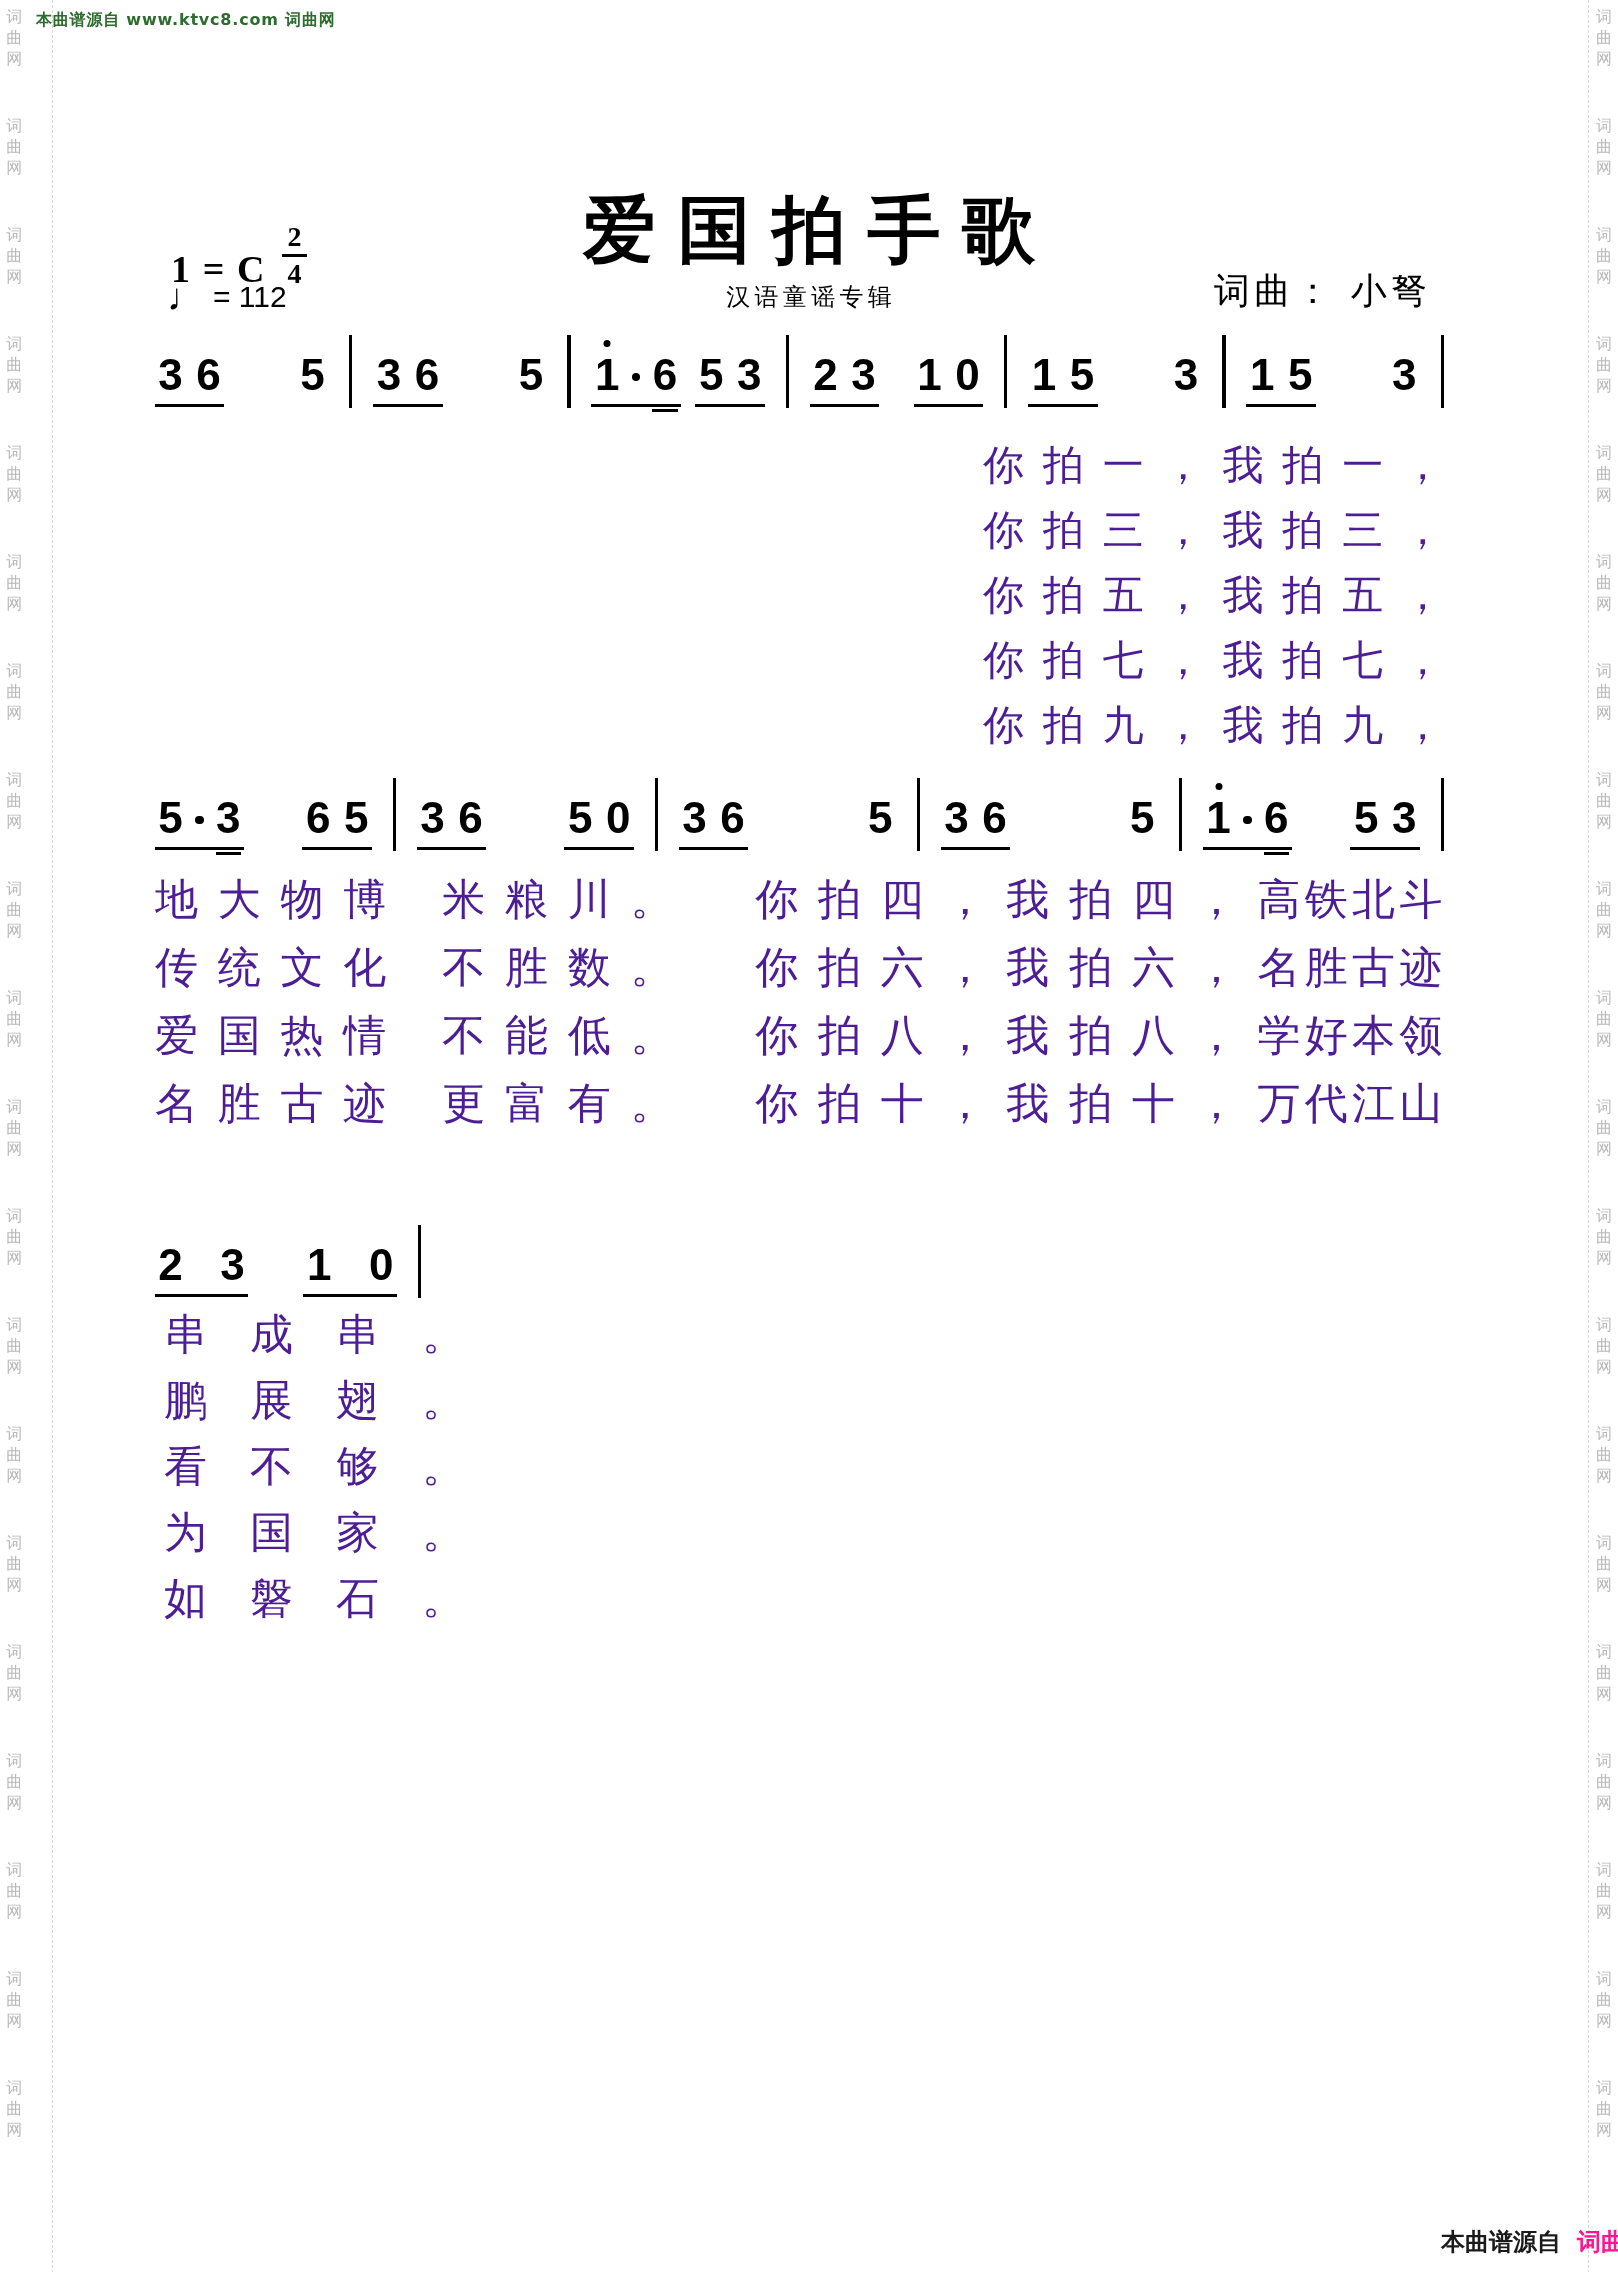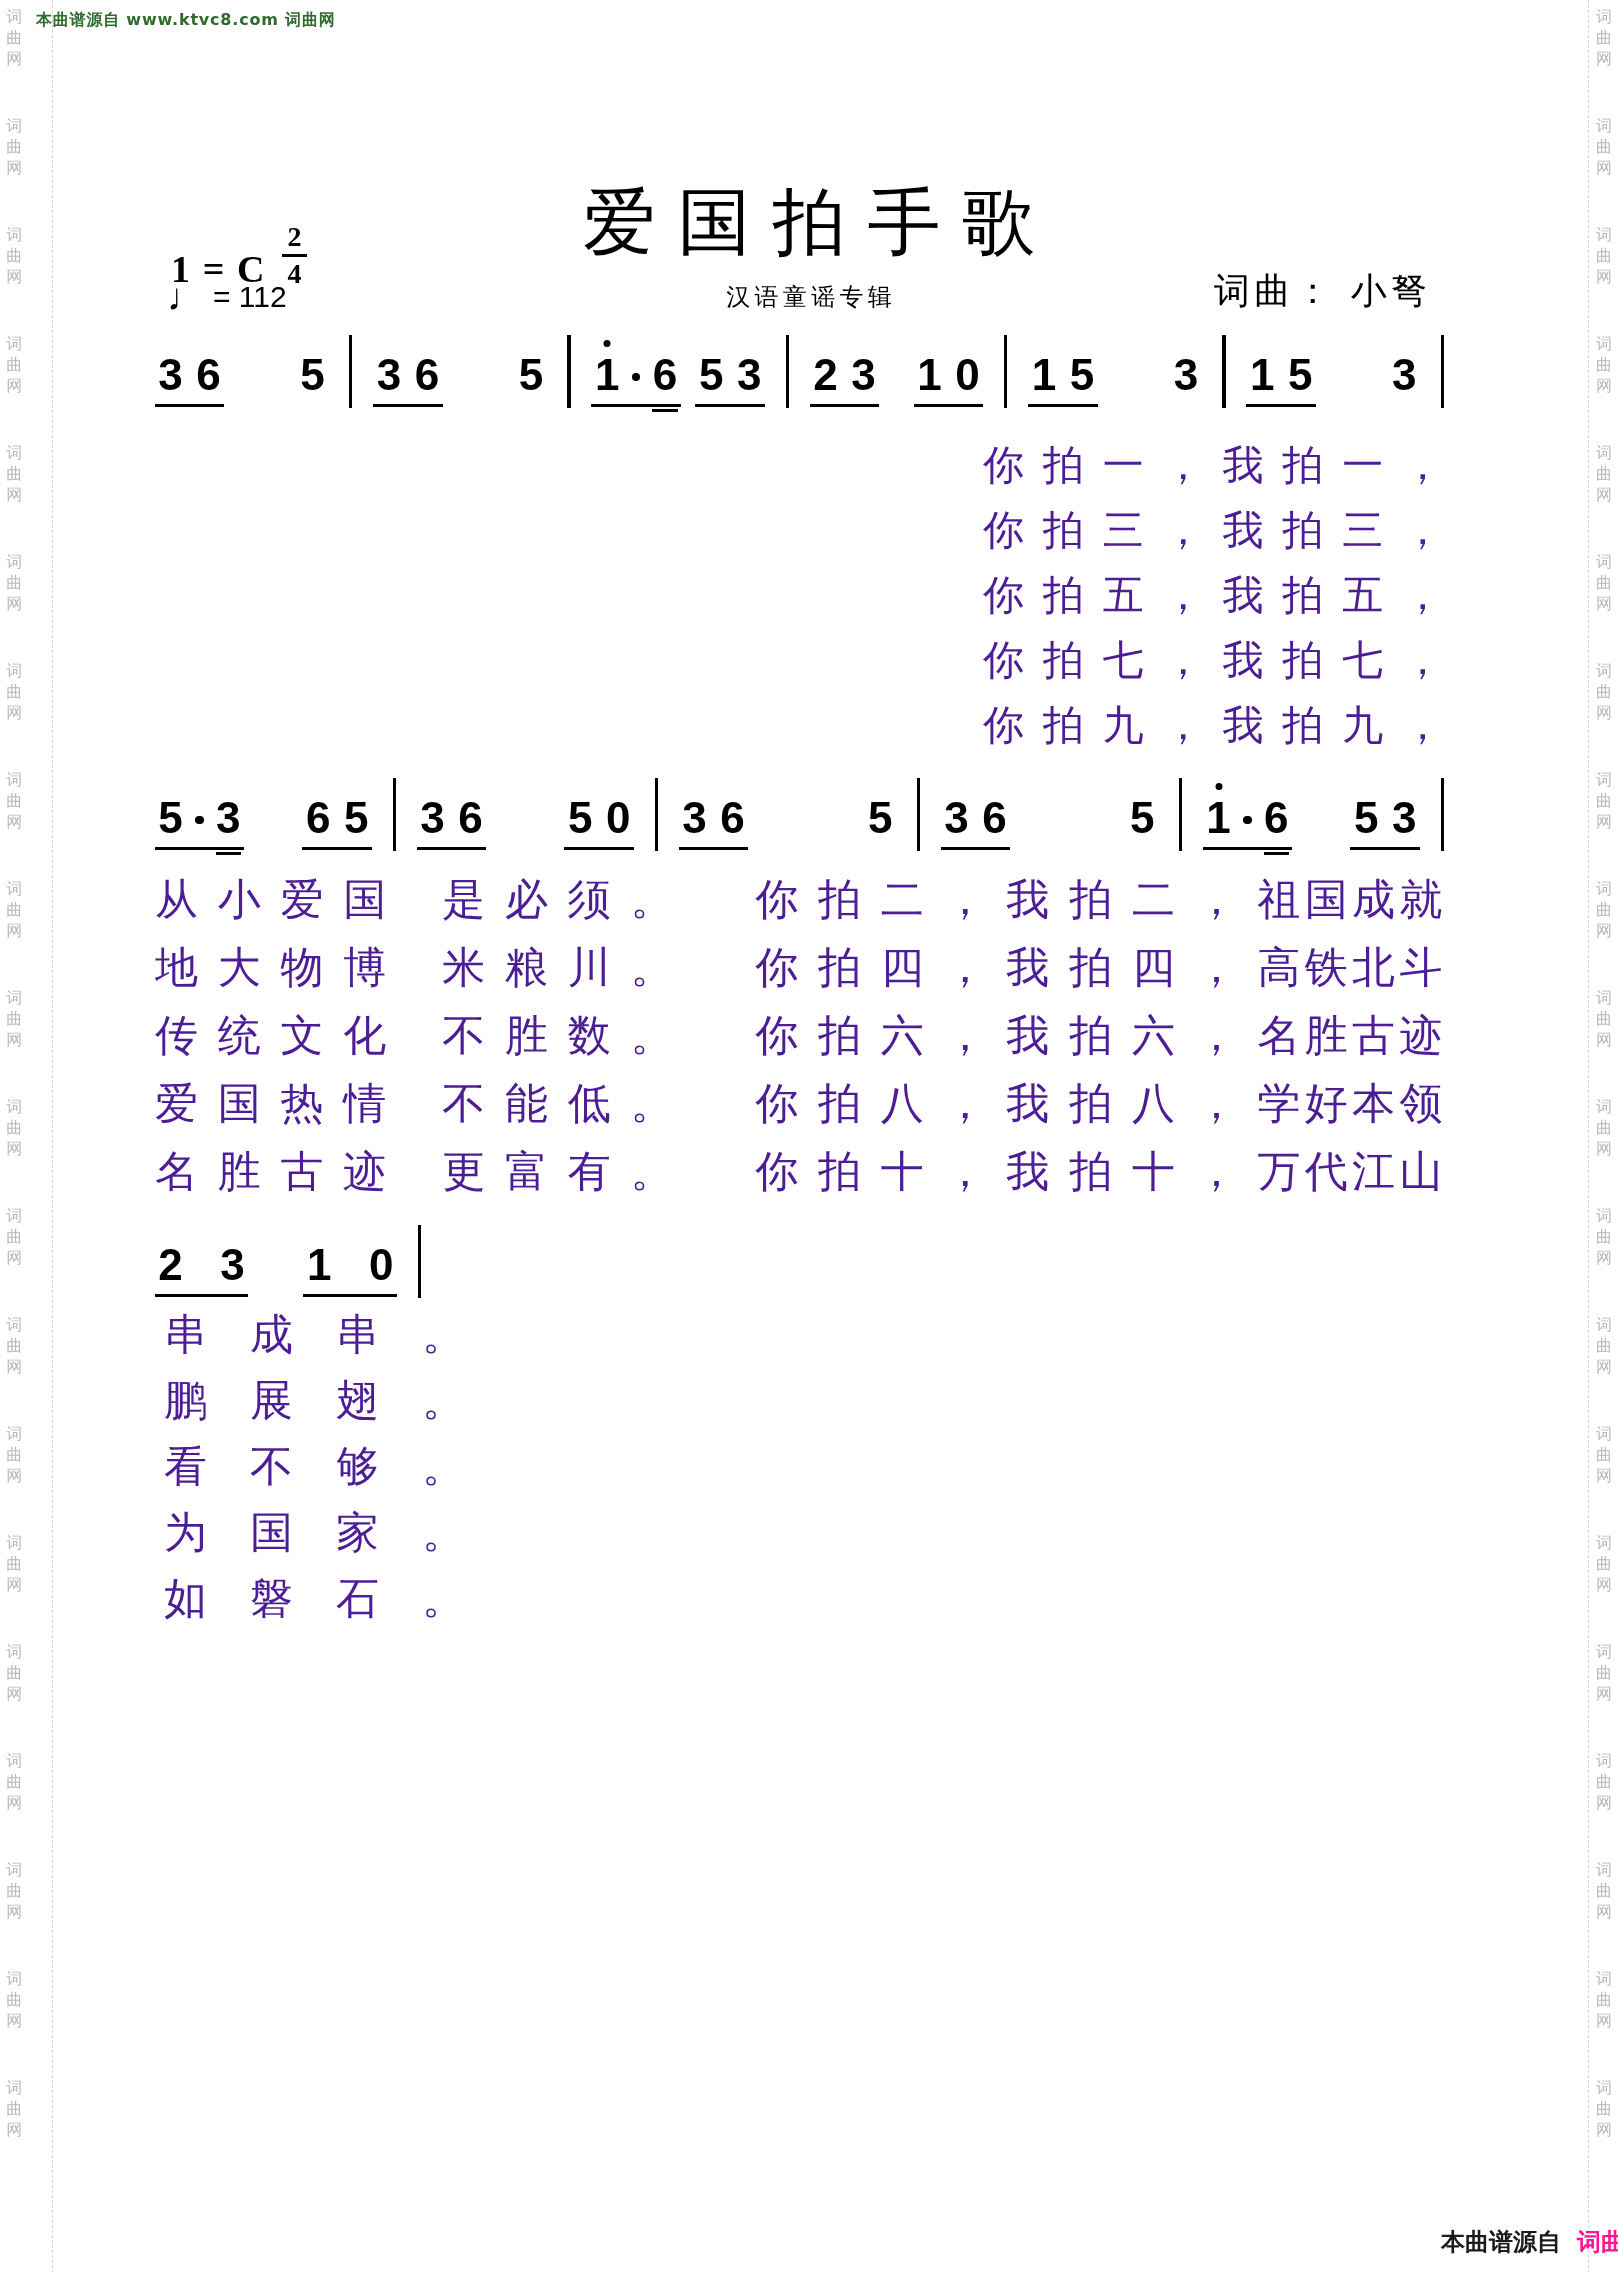--- a/index.html
+++ b/index.html
@@ -13,22 +13,22 @@
   .wm-right{left:1596px;}
   .wm-group{display:flex;flex-direction:column;line-height:21px;margin-bottom:46px;}
   .dash{position:absolute;top:0;bottom:0;width:0;border-left:1.6px dashed #d4d4d4;}
   .dash-left{left:52px;}
   .dash-right{left:1588px;}
 
   .top-credit{position:absolute;left:36px;top:9.5px;font-size:16px;font-weight:700;
               color:var(--top-green,#2e6b2e);letter-spacing:0.8px;}
 
   
-  .title{position:absolute;left:0;right:0;top:174px;margin:0;text-align:center;
-         font-family:"Liberation Sans","DejaVu Sans",sans-serif;font-weight:400;
+  .title{position:absolute;left:0;right:0;top:182px;margin:0;text-align:center;
+         font-family:"Liberation Sans","DejaVu Sans",sans-serif;font-weight:700;
          font-size:73px;letter-spacing:.3em;padding-left:.3em;}
   .subtitle{position:absolute;left:0;right:0;top:281px;text-align:center;
             font-family:"DejaVu Serif",serif;font-size:24px;letter-spacing:.18em;padding-left:.18em;}
   .composer{position:absolute;left:1214px;top:267px;font-family:"DejaVu Serif",serif;
             font-size:36px;letter-spacing:.12em;white-space:nowrap;}
 
   .keysig{position:absolute;left:171px;top:223px;display:flex;align-items:flex-end;
           font-family:"Liberation Serif","DejaVu Serif",serif;font-weight:700;}
   .key-main{font-size:38px;line-height:1;margin-top:6.3px;letter-spacing:1.6px;}
   .ts{display:inline-flex;flex-direction:column;align-items:center;margin-left:16px;
@@ -446,21 +446,20 @@
     </div>
 
   <div class="lyb" id="lyb1">
       <div class="lyr-row"><span class="seg seg-wide">你拍一，我拍一，</span></div>
       <div class="lyr-row"><span class="seg seg-wide">你拍三，我拍三，</span></div>
       <div class="lyr-row"><span class="seg seg-wide">你拍五，我拍五，</span></div>
       <div class="lyr-row"><span class="seg seg-wide">你拍七，我拍七，</span></div>
       <div class="lyr-row"><span class="seg seg-wide">你拍九，我拍九，</span></div>
     </div>
   <div class="lyb" id="lyb2">
-      <div class="lyr-row"><span class="seg seg-wide">从小爱国</span><span class="seg seg-wide gap1">是必须。</span><span class="seg seg-wide gap2">你拍二，我拍二，</span><span class="seg seg-tight">祖国成就</span></div>
       <div class="lyr-row"><span class="seg seg-wide">地大物博</span><span class="seg seg-wide gap1">米粮川。</span><span class="seg seg-wide gap2">你拍四，我拍四，</span><span class="seg seg-tight">高铁北斗</span></div>
       <div class="lyr-row"><span class="seg seg-wide">传统文化</span><span class="seg seg-wide gap1">不胜数。</span><span class="seg seg-wide gap2">你拍六，我拍六，</span><span class="seg seg-tight">名胜古迹</span></div>
       <div class="lyr-row"><span class="seg seg-wide">爱国热情</span><span class="seg seg-wide gap1">不能低。</span><span class="seg seg-wide gap2">你拍八，我拍八，</span><span class="seg seg-tight">学好本领</span></div>
       <div class="lyr-row"><span class="seg seg-wide">名胜古迹</span><span class="seg seg-wide gap1">更富有。</span><span class="seg seg-wide gap2">你拍十，我拍十，</span><span class="seg seg-tight">万代江山</span></div>
     </div>
   <div class="lyb" id="lyb3">
       <div class="lyr-row"><span class="seg seg-xwide">串成串。</span></div>
       <div class="lyr-row"><span class="seg seg-xwide">鹏展翅。</span></div>
       <div class="lyr-row"><span class="seg seg-xwide">看不够。</span></div>
       <div class="lyr-row"><span class="seg seg-xwide">为国家。</span></div>

